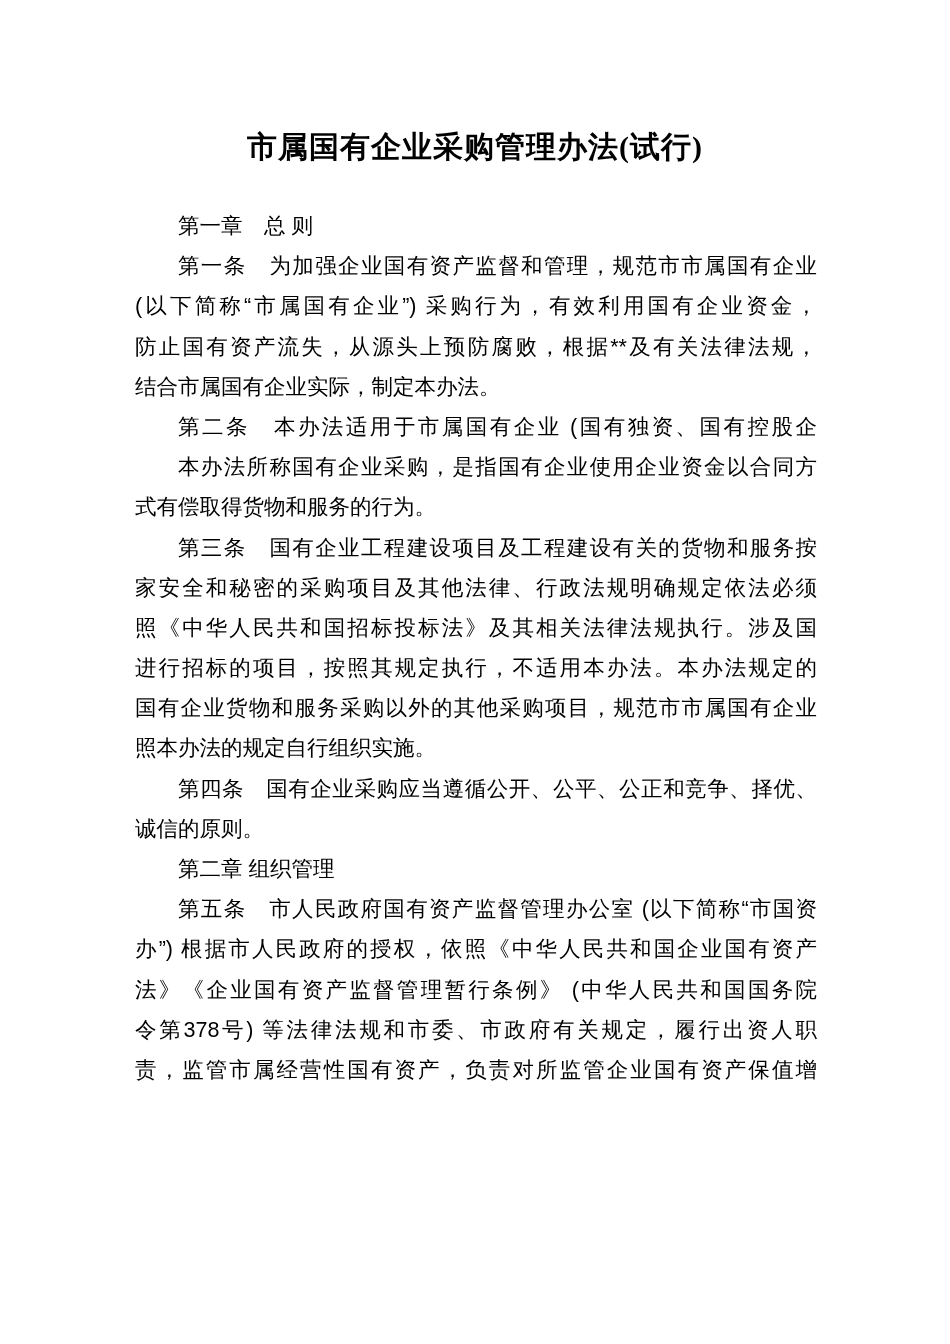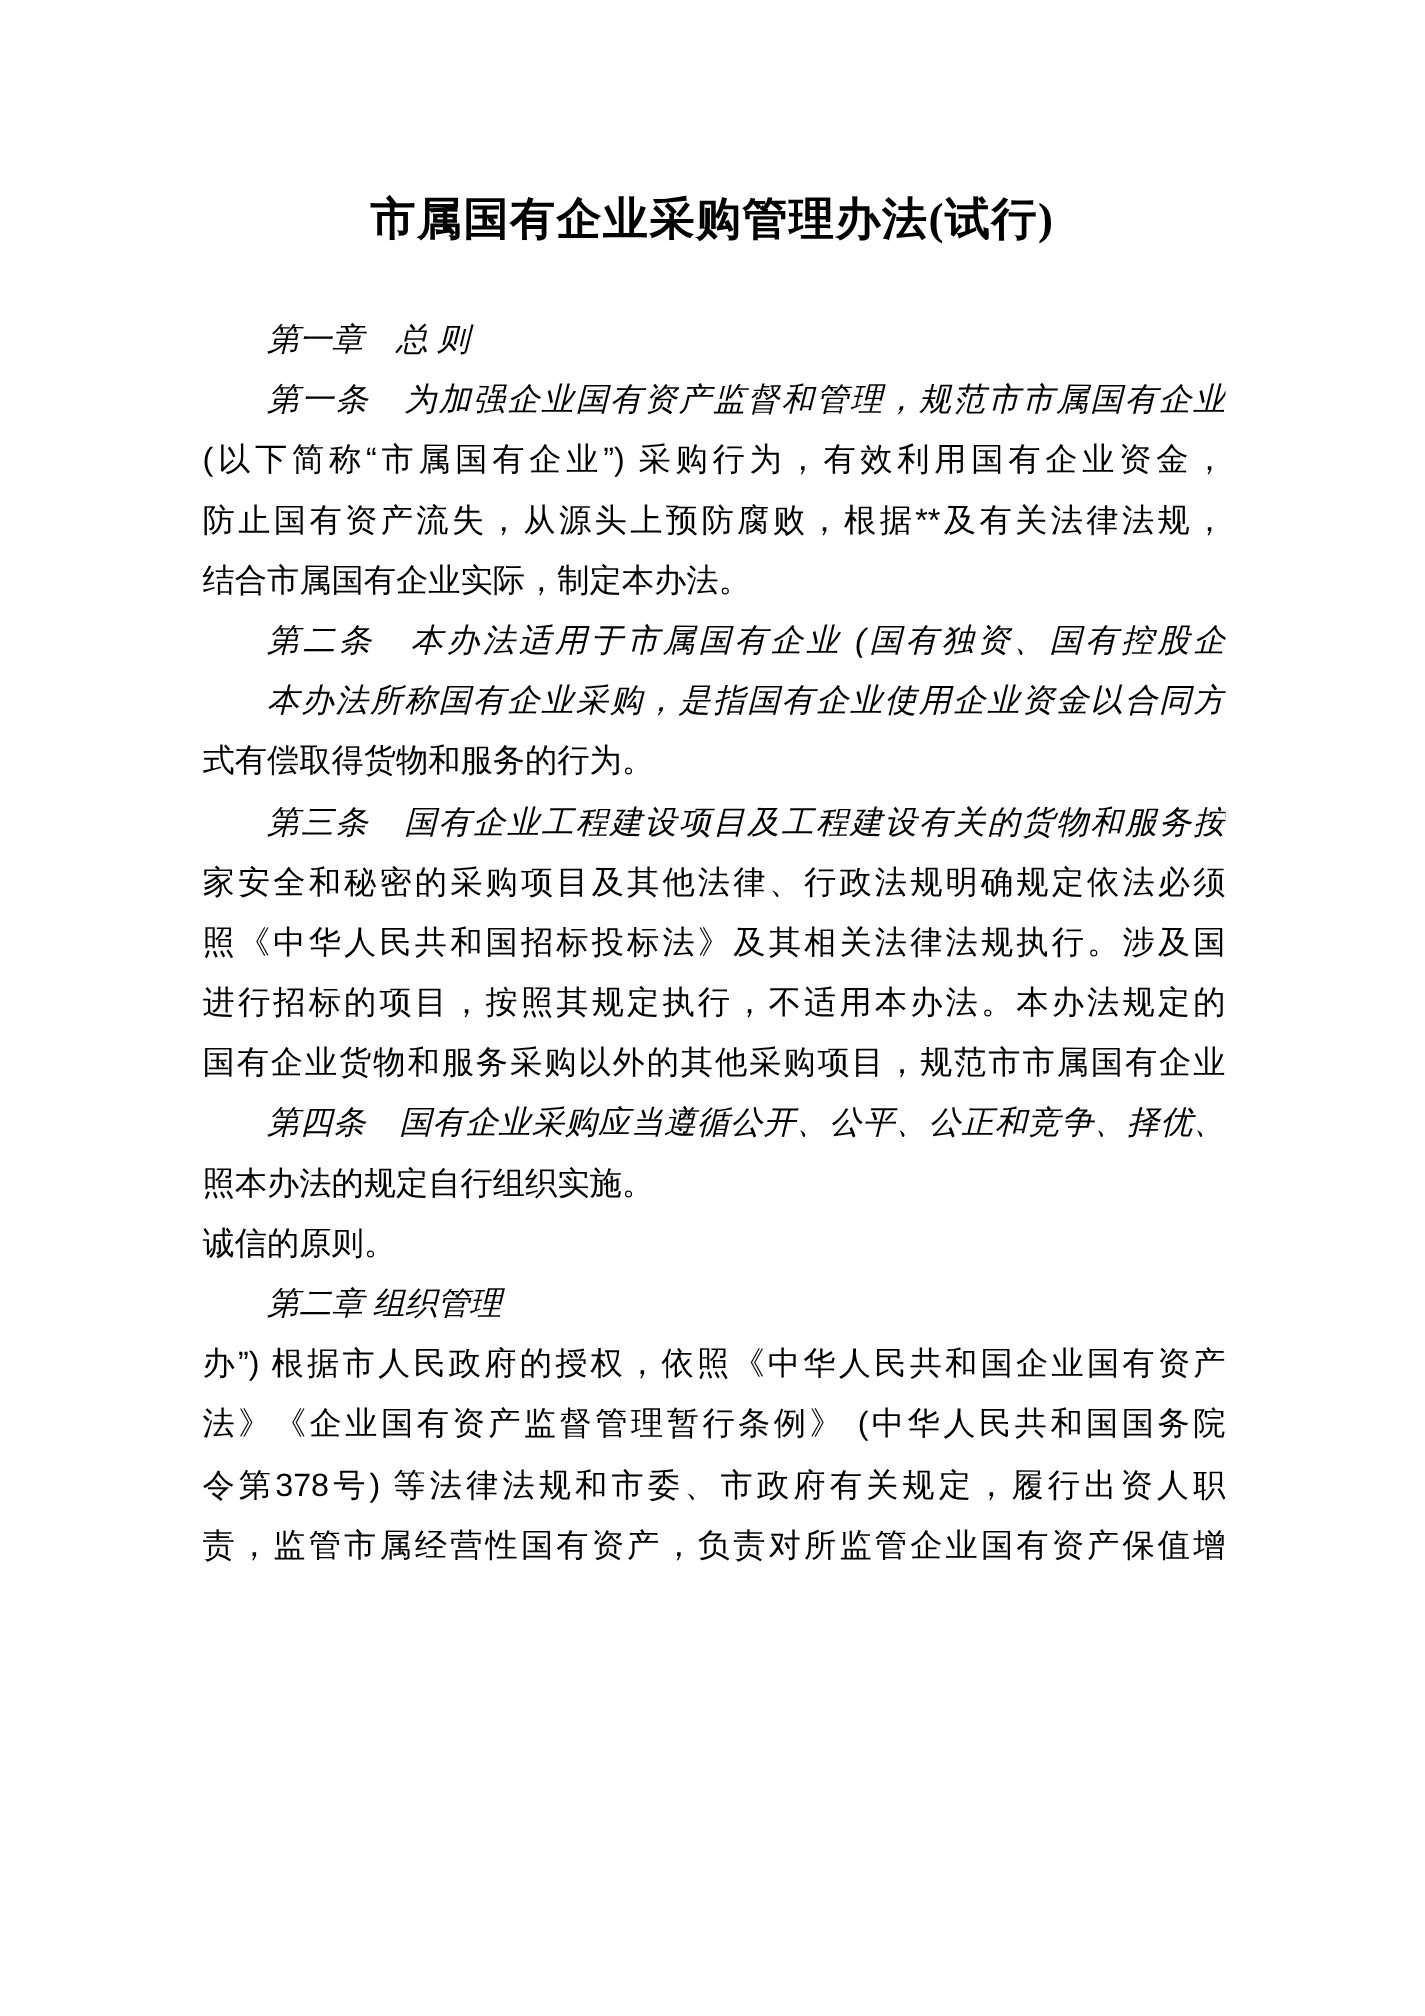--- a/index.html
+++ b/index.html
@@ -36,21 +36,20 @@
   }
   .t-line {
     text-align: justify;
     text-align-last: justify;
     text-justify: auto;
     height: 40.2px;
     overflow: hidden;
   }
   .t-line.first {
     text-indent: 43px;
-    font-style: italic;
   }
   .t-line.plain {
     text-align: left;
     text-align-last: left;
   }
 </style>
 </head>
 <body>
 
 <div class="page">
@@ -62,22 +61,23 @@
       <div class="t-line">防止国有资产流失，从源头上预防腐败，根据**及有关法律法规，</div>
       <div class="t-line plain">结合市属国有企业实际，制定本办法。</div>
       <div class="t-line first">第二条　本办法适用于市属国有企业 (国有独资、国有控股企</div>
       <div class="t-line first">本办法所称国有企业采购，是指国有企业使用企业资金以合同方</div>
       <div class="t-line plain">式有偿取得货物和服务的行为。</div>
       <div class="t-line first">第三条　国有企业工程建设项目及工程建设有关的货物和服务按</div>
       <div class="t-line">家安全和秘密的采购项目及其他法律、行政法规明确规定依法必须</div>
       <div class="t-line">照《中华人民共和国招标投标法》及其相关法律法规执行。涉及国</div>
       <div class="t-line">进行招标的项目，按照其规定执行，不适用本办法。本办法规定的</div>
       <div class="t-line">国有企业货物和服务采购以外的其他采购项目，规范市市属国有企业</div>
+      <div class="t-line plain">照本办法的规定自行组织实施。</div>
       <div class="t-line first">第四条　国有企业采购应当遵循公开、公平、公正和竞争、择优、</div>
-      <div class="t-line plain">照本办法的规定自行组织实施。</div>
       <div class="t-line plain">诚信的原则。</div>
       <div class="t-line first plain">第二章 组织管理</div>
+      <div class="t-line first">第五条　市人民政府国有资产监督管理办公室 (以下简称“市国资</div>
       <div class="t-line">办”) 根据市人民政府的授权，依照《中华人民共和国企业国有资产</div>
       <div class="t-line">法》《企业国有资产监督管理暂行条例》 (中华人民共和国国务院</div>
       <div class="t-line">令第378号) 等法律法规和市委、市政府有关规定，履行出资人职</div>
       <div class="t-line">责，监管市属经营性国有资产，负责对所监管企业国有资产保值增</div>
     </div>
 </div>
 
 </body></html>

